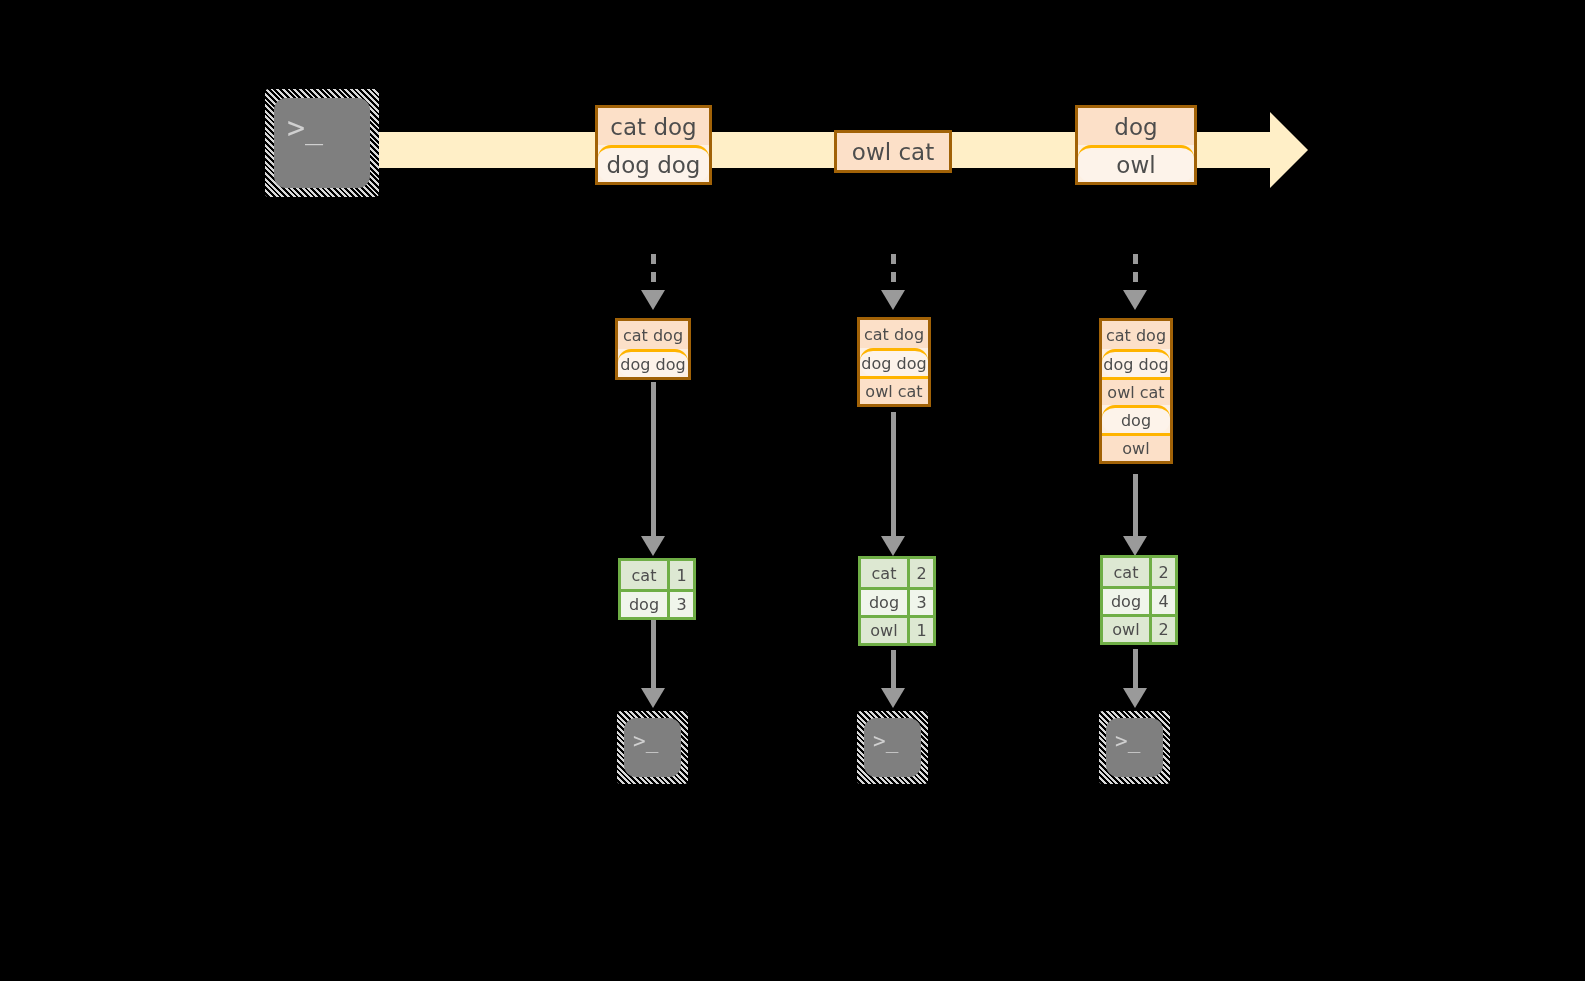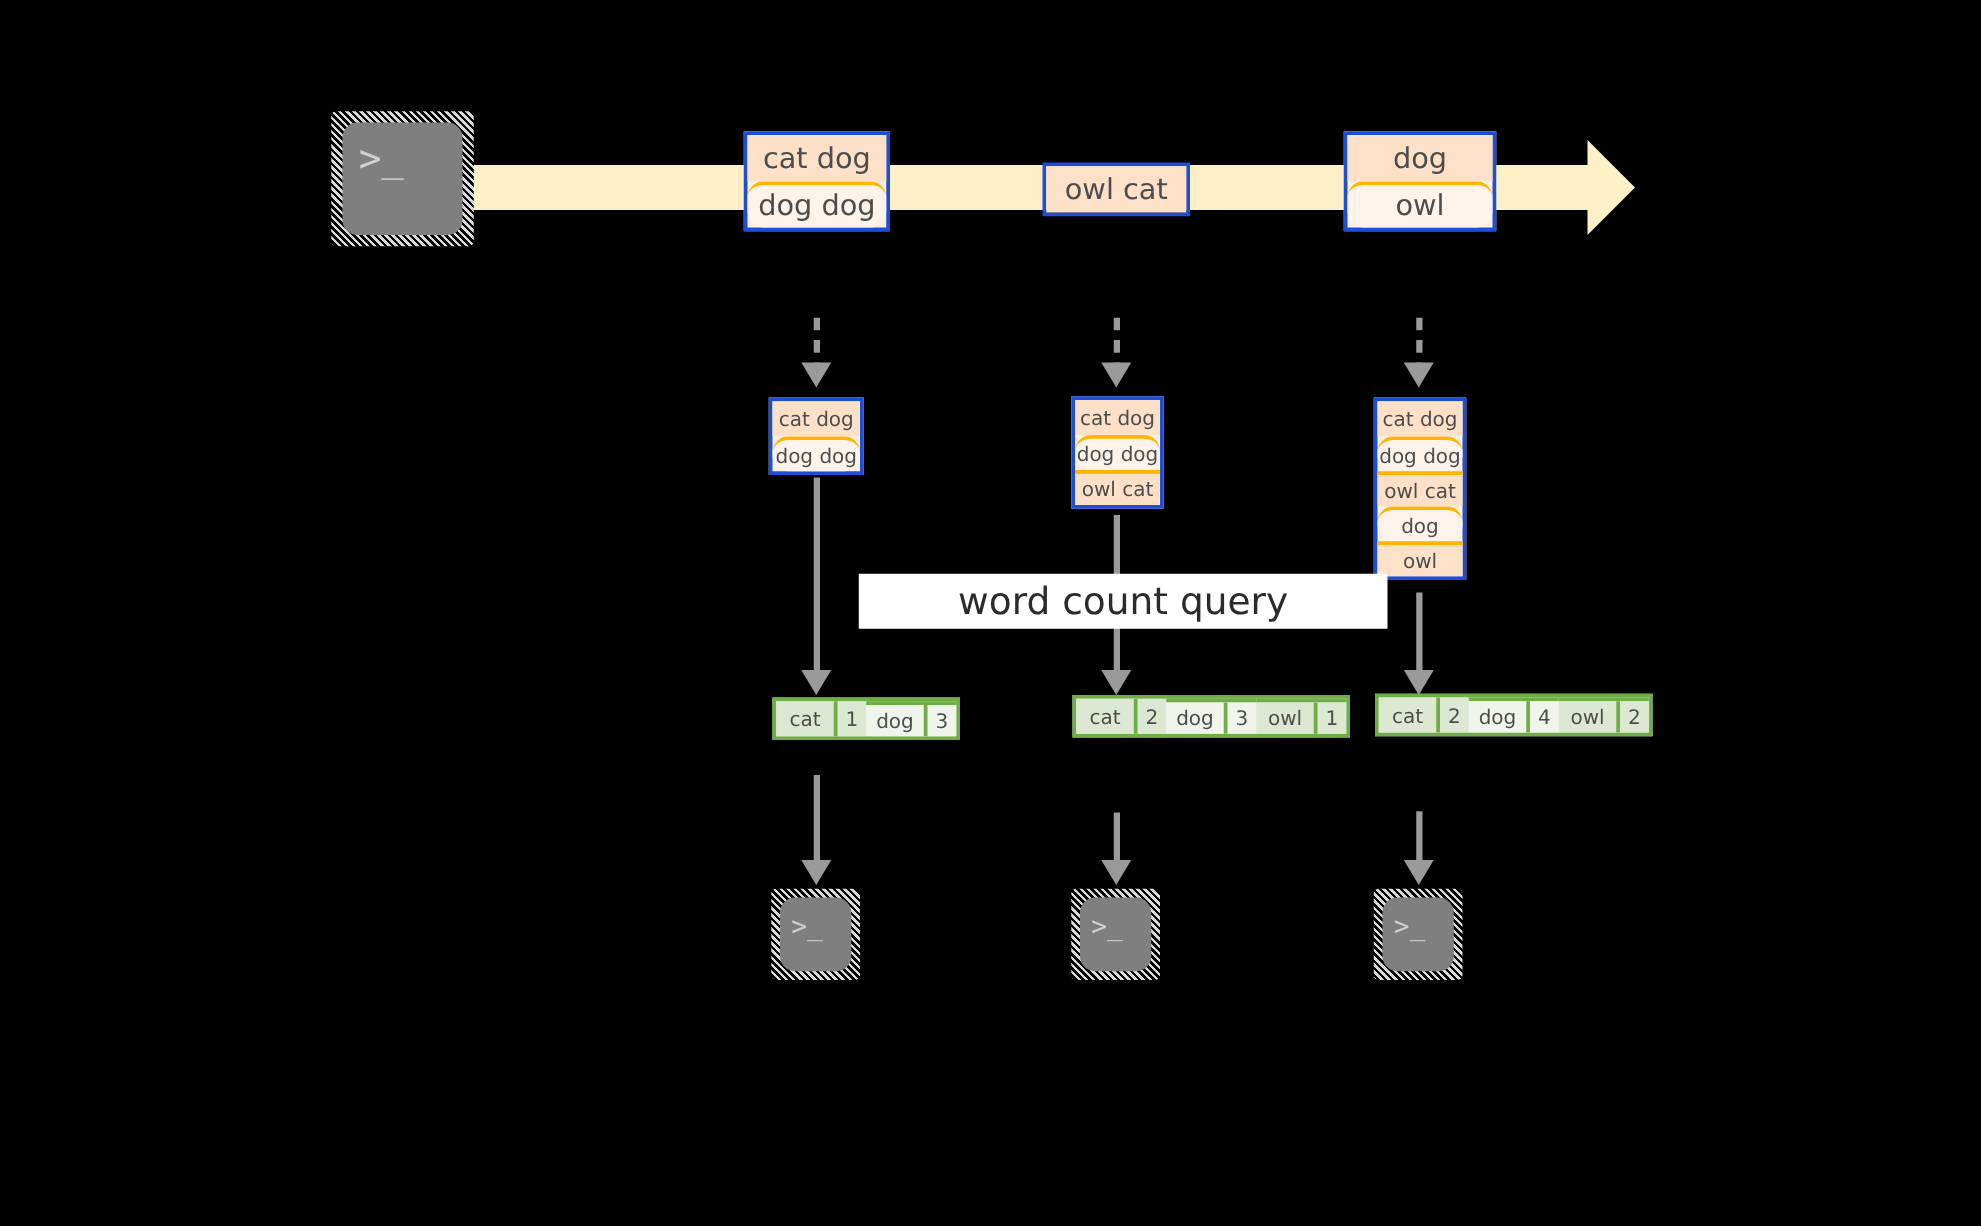--- a/index.html
+++ b/index.html
@@ -32,21 +32,21 @@
     width: 0; height: 0;
     border-top: 38px solid transparent;
     border-bottom: 38px solid transparent;
     border-left: 38px solid #FFEFC7;
   }
 
   
   .obox {
     position: absolute;
     box-sizing: border-box;
-    border: 3px solid #1d4ed8;
+    border: 3px solid #a16207;
     background: #FDF0E3;
     display: flex;
     flex-direction: column;
     justify-content: space-between;
   }
   .obox .orow {
     box-sizing: border-box;
     display: flex;
     align-items: center;
     justify-content: center;
@@ -71,21 +71,21 @@
   
   .obox.small .orow { height: 28px; font-size: 16px; }
 
   
   .gbox {
     position: absolute;
     box-sizing: border-box;
     border: 3px solid #6FAE46;
     background: #EEF4E8;
     display: flex;
-    flex-direction: row;
+    flex-direction: column;
   }
   .gbox .grow {
     display: flex;
     height: 28px;
     box-sizing: border-box;
   }
   .gbox .grow + .grow {
     border-top: 3px solid #6FAE46;
   }
   .gbox .grow.alt .gcell { background: #DDE8D2; }
@@ -271,23 +271,20 @@
     <div class="orow alt">cat dog</div>
     <div class="orow plain">dog dog</div>
     <div class="orow alt">owl cat</div>
     <div class="orow plain">dog</div>
     <div class="orow alt">owl</div>
   </div>
 
   <div class="vline" style="left:1133px; top:474px; height:66px;"></div>
   <div class="vhead" style="left:1123px; top:536px;"></div>
 
-  <div class="query-label" style="left:687px; top:459px; width:423px; height:44px;">
-    <span>word count query</span>
-  </div>
 
   <div class="gbox" style="left:1100px; top:555px;">
     <div class="grow alt">
       <div class="gcell key">cat</div>
       <div class="gcell val">2</div>
     </div>
     <div class="grow plain">
       <div class="gcell key">dog</div>
       <div class="gcell val">4</div>
     </div>

